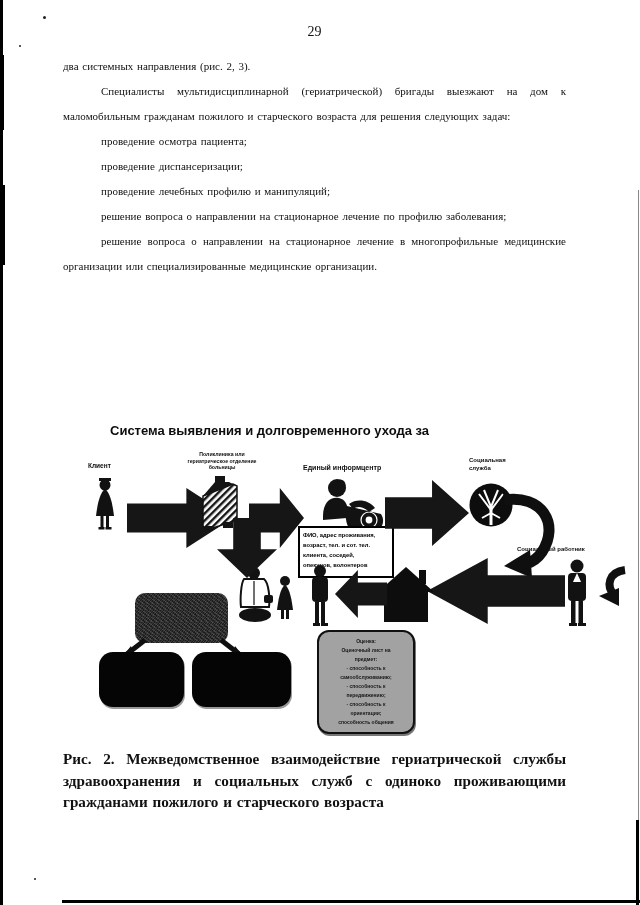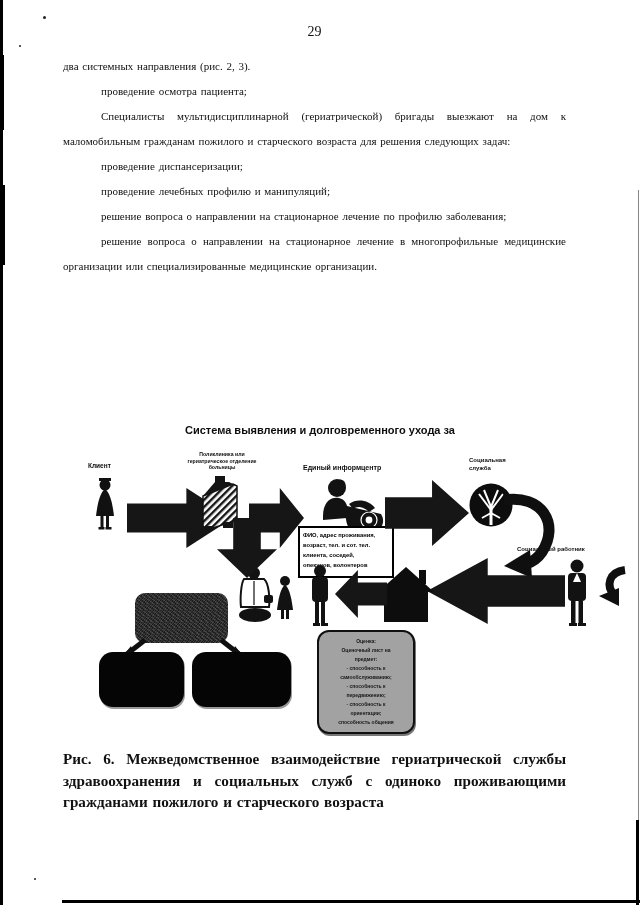--- a/index.html
+++ b/index.html
@@ -15,22 +15,22 @@
   .pagenum{left:63px;top:24px;width:503px;text-align:center;font-size:14px;}
   .bodytext{left:63px;top:54px;width:503px;font-size:11px;line-height:25px;}
   .bodytext p{margin:0;text-align:justify;text-align-last:left;word-spacing:1px;}
   .bodytext p.ind{text-indent:38px;}
 
   .caption{left:63px;top:748px;width:503px;font-size:15.2px;line-height:21.5px;
            font-weight:bold;text-align:justify;text-align-last:left;word-spacing:1px;}
 
   
   .figure{left:85px;top:418px;width:545px;height:318px;font-family:"Liberation Sans",sans-serif;}
-  .fig-title{left:25px;top:8px;width:420px;text-align:center;font-weight:bold;
-             font-size:11px;line-height:9px;color:#0d0d0d;}
+  .fig-title{left:25px;top:8px;width:420px;text-align:left;font-weight:bold;
+             font-size:13px;line-height:9px;color:#0d0d0d;}
   .lbl{font-weight:bold;color:#0d0d0d;}
 
   .arrow{background:#161616;}
   .arrow-right{clip-path:polygon(0 26%,56% 26%,56% 0,100% 50%,56% 100%,56% 74%,0 74%);}
   .arrow-left{clip-path:polygon(100% 26%,44% 26%,44% 0,0 50%,44% 100%,44% 74%,100% 74%);}
   .arrow-down{clip-path:polygon(27% 0,73% 0,73% 52%,100% 52%,50% 100%,0 52%,27% 52%);}
 
   .infobox{background:#fff;border:2px solid #000;font-size:5.8px;line-height:10px;
            font-weight:bold;padding:2px 3px;color:#000;}
   .darkbox{border-radius:10px;background:
@@ -54,22 +54,22 @@
   <div class="abs" style="left:638px;top:190px;width:1px;height:630px;background:#888;"></div>
   <div class="abs edge" style="left:636px;top:820px;width:3px;height:85px;"></div>
   <div class="abs speck" style="left:43px;top:16px;width:3px;height:3px;"></div>
   <div class="abs speck" style="left:19px;top:45px;width:2px;height:2px;"></div>
   <div class="abs speck" style="left:34px;top:878px;width:2px;height:2px;"></div>
 
   <div class="abs pagenum">29</div>
 
   <div class="abs bodytext">
     <p>два системных направления (рис. 2, 3).</p>
+    <p class="ind">Специалисты мультидисциплинарной (гериатрической) бригады выезжают на дом к маломобильным гражданам пожилого и старческого возраста для решения следующих задач:</p>
     <p class="ind">проведение осмотра пациента;</p>
-    <p class="ind">Специалисты мультидисциплинарной (гериатрической) бригады выезжают на дом к маломобильным гражданам пожилого и старческого возраста для решения следующих задач:</p>
     <p class="ind">проведение диспансеризации;</p>
     <p class="ind">проведение лечебных профилю и манипуляций;</p>
     <p class="ind">решение вопроса о направлении на стационарное лечение по профилю заболевания;</p>
     <p class="ind">решение вопроса о направлении на стационарное лечение в многопрофильные медицинские организации или специализированные медицинские организации.</p>
   </div>
 
   <div class="abs figure">
 
     <div class="abs fig-title">
       <div>Система выявления и долговременного ухода за</div>
@@ -213,15 +213,15 @@
       <div>самообслуживанию;</div>
       <div>- способность к</div>
       <div>передвижению;</div>
       <div>- способность к</div>
       <div>ориентации;</div>
       <div>способность общения</div>
     </div>
 
   </div>
 
-  <div class="abs caption">Рис. 6. Межведомственное взаимодействие гериатрической службы здравоохранения и социальных служб с одиноко проживающими гражданами пожилого и старческого возраста</div>
+  <div class="abs caption">Рис. 2. Межведомственное взаимодействие гериатрической службы здравоохранения и социальных служб с одиноко проживающими гражданами пожилого и старческого возраста</div>
 
 </div>
 
 </body></html>

